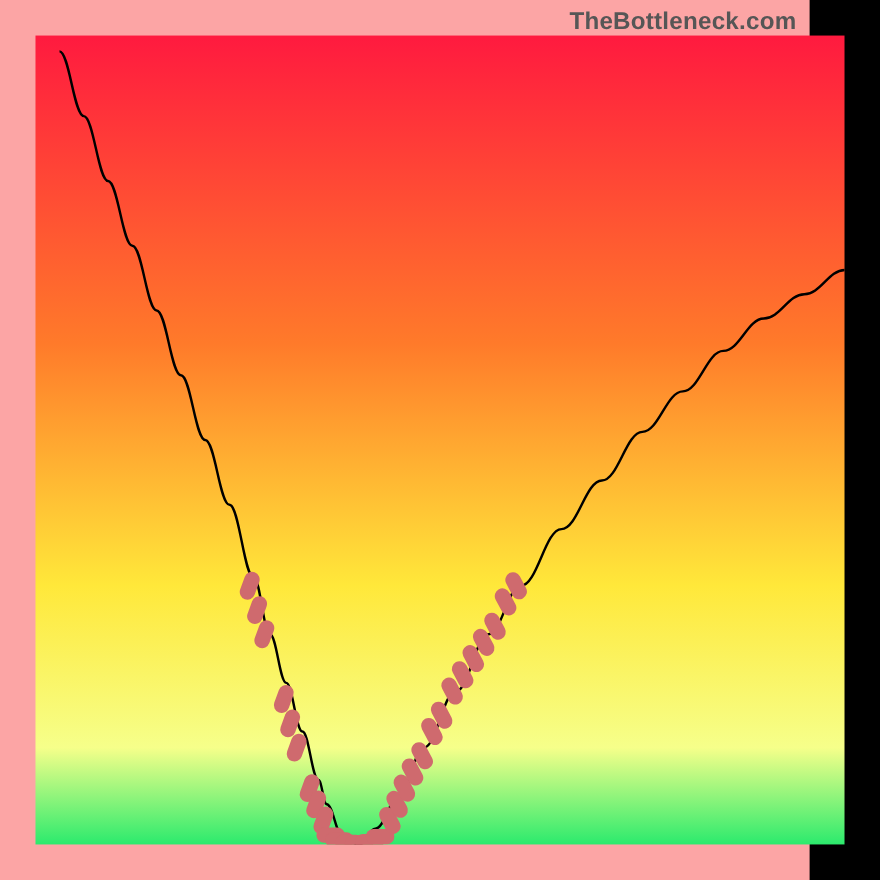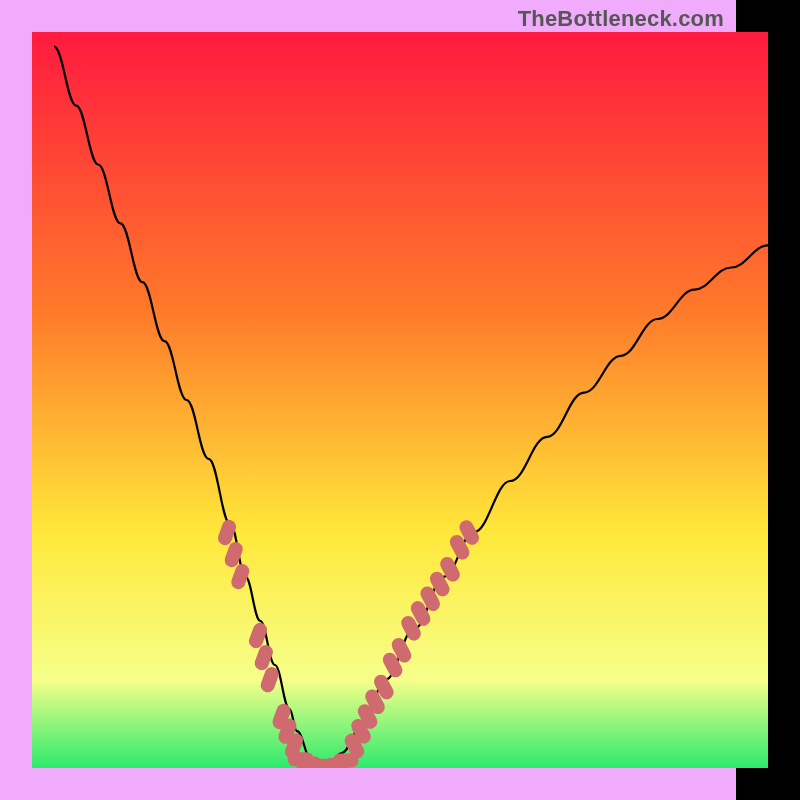--- a/index.html
+++ b/index.html
@@ -8,21 +8,21 @@
     width: 800px;
     height: 800px;
     background: #000;
     overflow: hidden;
   }
   .frame {
     position: absolute;
     left: 0; top: 0;
     width: 736px;
     height: 800px;
-    background: #f0abfc;
+    background: #fca5a5;
   }
   .plot {
     position: absolute;
     left: 32px;
     top: 32px;
     width: 736px;
     height: 736px;
     overflow: hidden;
   }
   .watermark {

